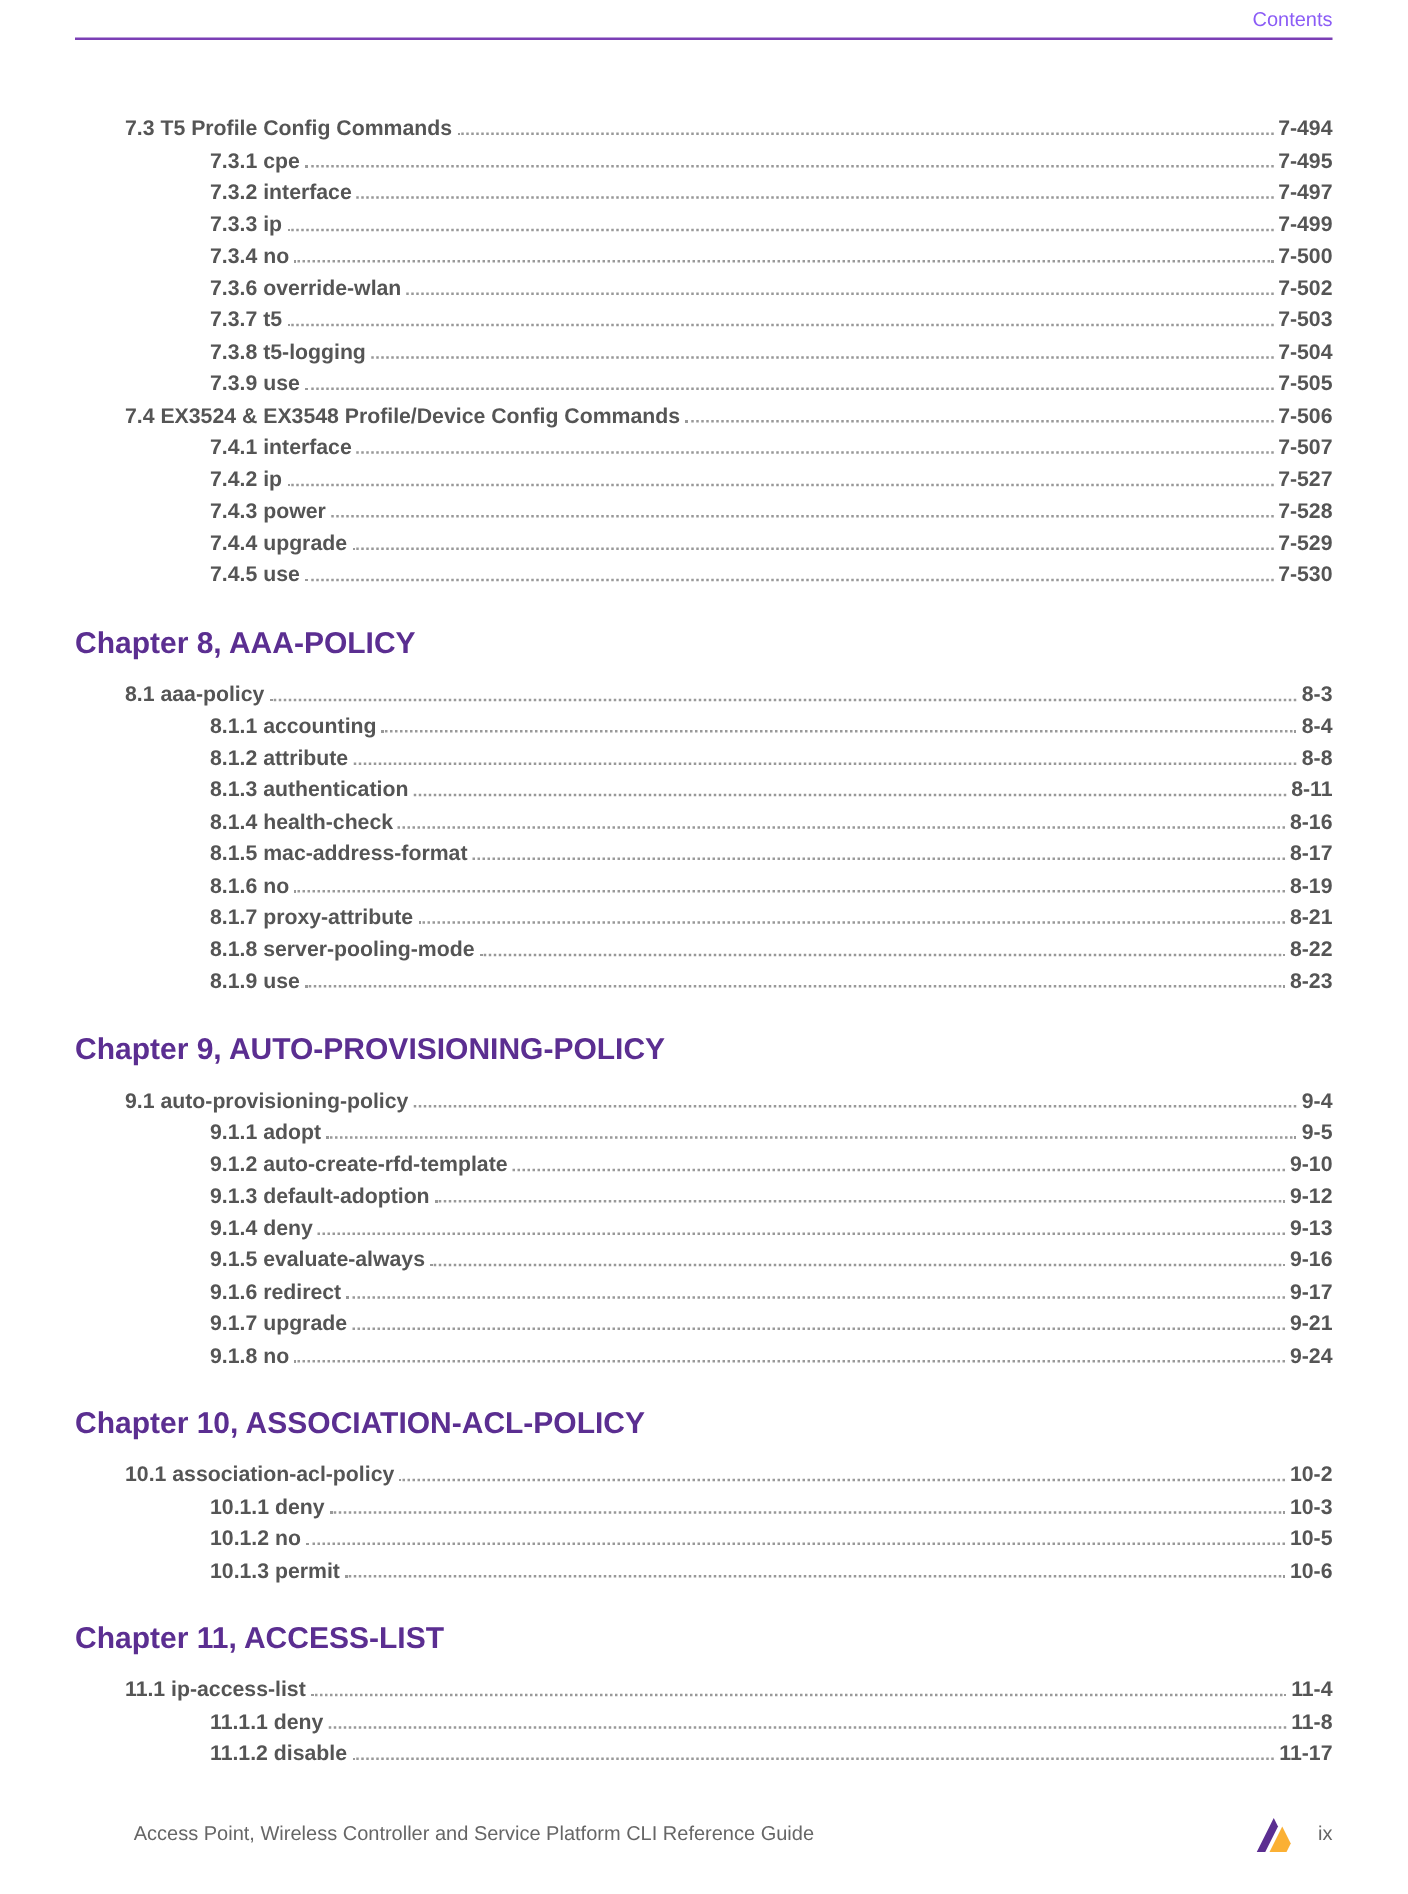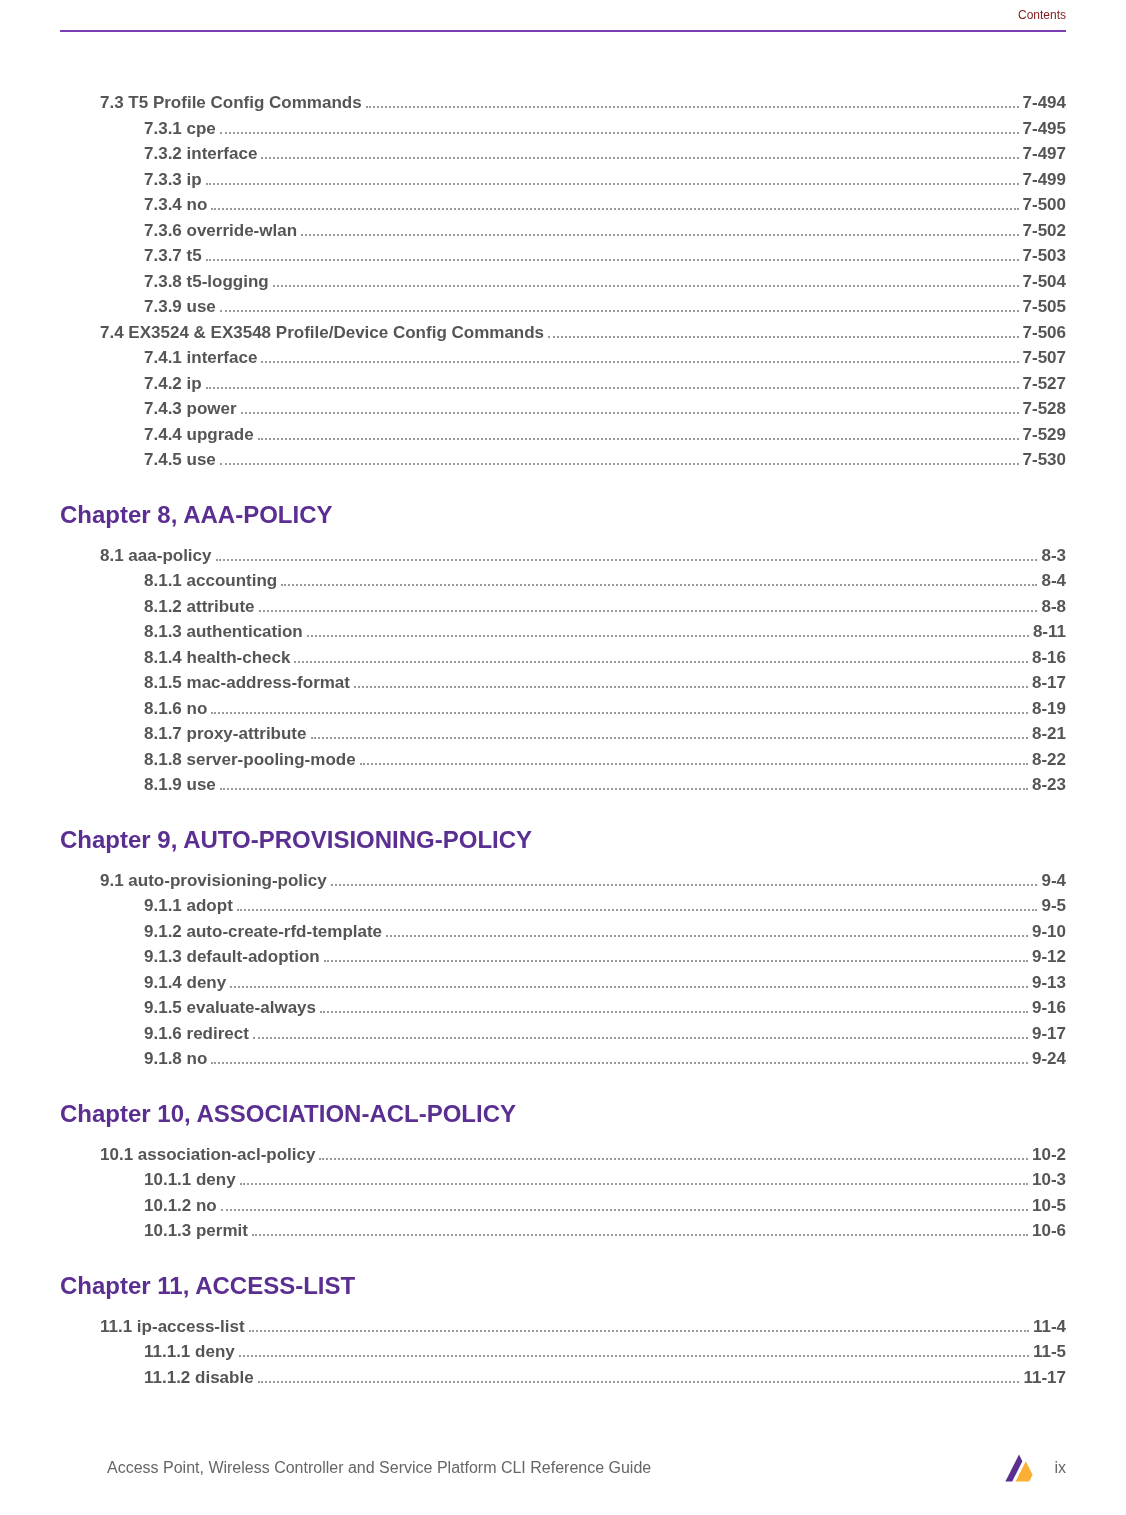--- a/index.html
+++ b/index.html
@@ -17,41 +17,41 @@
     top: 30px;
     left: 60px;
     right: 60px;
     height: 2px;
     background: #7b3fb5;
   }
   .header-label {
     position: absolute;
     top: 8px;
     right: 60px;
-    font-size: 12px;
-    color: #7f1d1d;
+    font-size: 16px;
+    color: #8b5cf6;
   }
   .content {
     position: absolute;
     top: 90px;
     left: 60px;
     right: 60px;
     bottom: 80px;
   }
   .toc-line {
     display: flex;
     align-items: baseline;
     white-space: nowrap;
     font-size: 17px;
     line-height: 1.5;
     color: #555;
     font-weight: bold;
   }
   .toc-line.level1 { margin-left: 40px; }
-  .toc-line.level2 { margin-left: 84px; }
+  .toc-line.level2 { margin-left: 108px; }
   .toc-line .label { flex: 0 0 auto; }
   .toc-line .dots {
     flex: 1 1 auto;
     border-bottom: 2px dotted #999;
     margin: 0 4px 4px 4px;
     min-width: 10px;
   }
   .toc-line .page { flex: 0 0 auto; }
   .chapter-title {
     font-size: 24px;
@@ -247,20 +247,25 @@
       <span class="label">9.1.5  evaluate-always</span>
       <span class="dots"></span>
       <span class="page">9-16</span>
     </div>
     <div class="toc-line level2">
       <span class="label">9.1.6  redirect</span>
       <span class="dots"></span>
       <span class="page">9-17</span>
     </div>
     <div class="toc-line level2">
+      <span class="label">9.1.7  upgrade</span>
+      <span class="dots"></span>
+      <span class="page">9-21</span>
+    </div>
+    <div class="toc-line level2">
       <span class="label">9.1.8  no</span>
       <span class="dots"></span>
       <span class="page">9-24</span>
     </div>
     <div class="chapter-title">Chapter 10, ASSOCIATION-ACL-POLICY</div>
     <div class="toc-line level1">
       <span class="label">10.1  association-acl-policy</span>
       <span class="dots"></span>
       <span class="page">10-2</span>
     </div>
@@ -281,21 +286,21 @@
     </div>
     <div class="chapter-title">Chapter 11, ACCESS-LIST</div>
     <div class="toc-line level1">
       <span class="label">11.1  ip-access-list</span>
       <span class="dots"></span>
       <span class="page">11-4</span>
     </div>
     <div class="toc-line level2">
       <span class="label">11.1.1  deny</span>
       <span class="dots"></span>
-      <span class="page">11-5</span>
+      <span class="page">11-8</span>
     </div>
     <div class="toc-line level2">
       <span class="label">11.1.2  disable</span>
       <span class="dots"></span>
       <span class="page">11-17</span>
     </div>
   </div>
 
 <div class="footer">
   <div>Access Point, Wireless Controller and Service Platform CLI Reference Guide</div>

